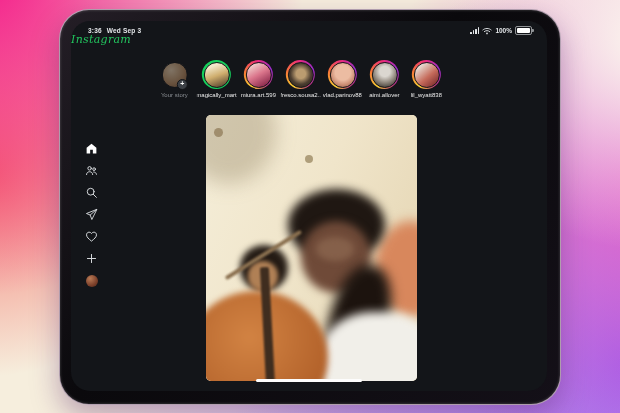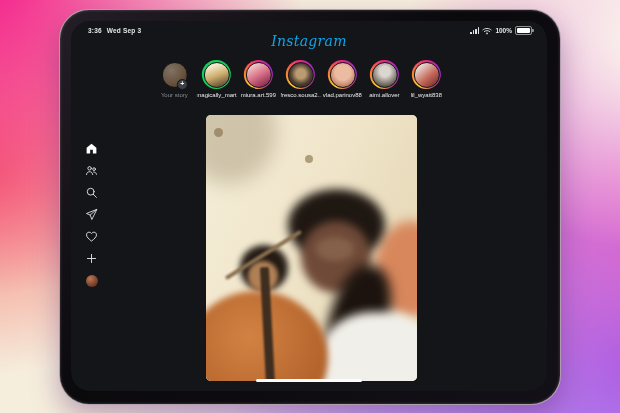--- a/index.html
+++ b/index.html
@@ -30,23 +30,23 @@
   .sig{display:flex;align-items:flex-end;gap:1px;height:7px;}
   .sig i{display:block;width:1.6px;background:#e4e7ea;border-radius:.5px;}
   .sig i:nth-child(1){height:2.5px}.sig i:nth-child(2){height:4px}
   .sig i:nth-child(3){height:5.5px}.sig i:nth-child(4){height:7px}
   .battery{position:relative;width:15px;height:7px;border:1px solid rgba(228,231,234,.6);
     border-radius:2px;}
   .battery .fill{position:absolute;inset:1px;background:#fff;border-radius:1px;}
   .battery .tip{position:absolute;right:-2.5px;top:2px;width:1.5px;height:3px;
     background:rgba(228,231,234,.6);border-radius:0 1px 1px 0;}
   
-  .logo{position:absolute;top:12px;left:0;right:0;text-align:center;
+  .logo{position:absolute;top:12px;left:0;right:0;text-align:left;
     font-family:"DejaVu Serif",serif;font-style:italic;font-weight:500;
-    font-size:14px;color:#0ea5e9;letter-spacing:.3px;}
+    font-size:11px;color:#22c55e;letter-spacing:.3px;}
   
   .stories{position:absolute;top:39px;left:50%;transform:translateX(-53%);
     display:flex;gap:5px;}
   .story{width:37px;display:flex;flex-direction:column;align-items:center;gap:2.5px;}
   .ring{position:relative;width:29px;height:29px;border-radius:50%;
     display:flex;align-items:center;justify-content:center;}
   .ring-gradient{background:conic-gradient(from 210deg,#f9ce34,#f77737,#ee2a7b,#9b2bd0,#c13584,#f9ce34);}
   .ring-green{background:#16d05c;}
   .ring-none{background:transparent;}
   .story-avatar{width:24px;height:24px;border-radius:50%;border:1.5px solid #131519;}

